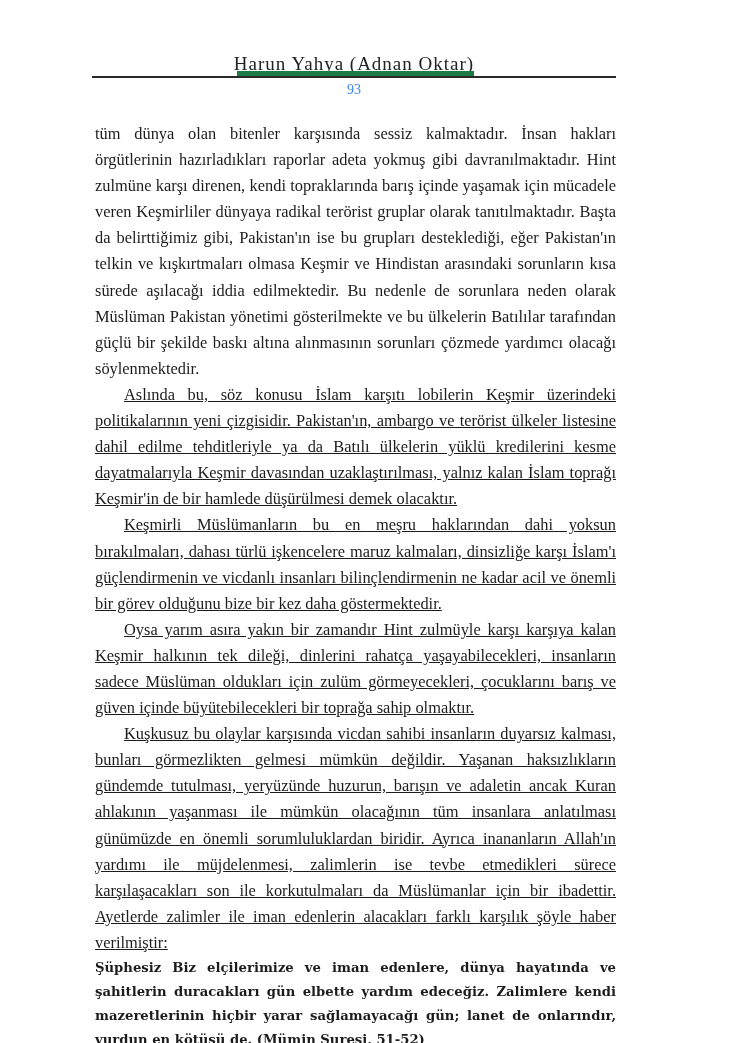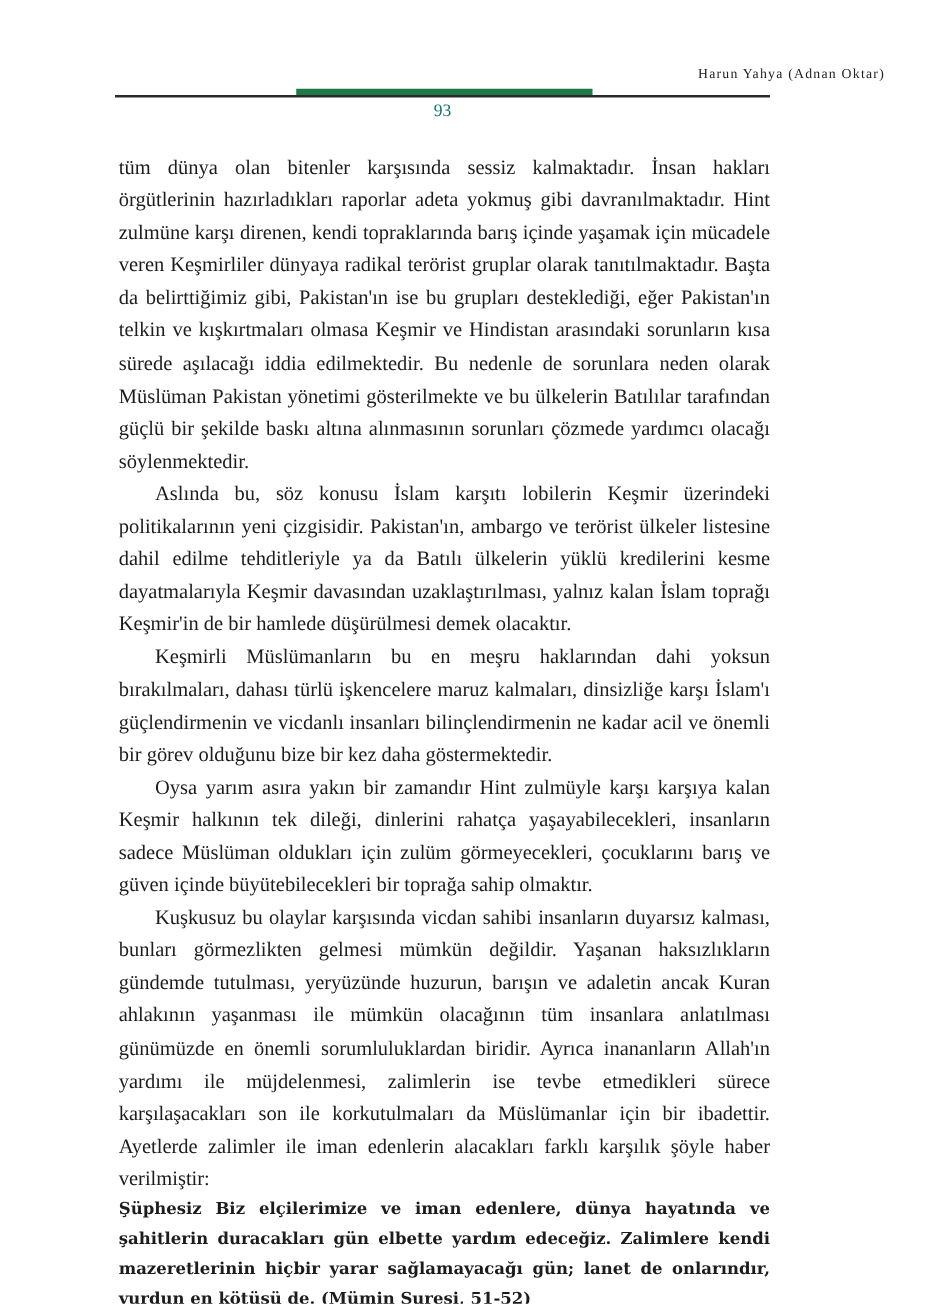--- a/index.html
+++ b/index.html
@@ -20,23 +20,23 @@
       left: 0;
       top: 0;
       width: 748px;
       height: 110px;
     }
     .header-title {
       position: absolute;
       top: 53px;
       left: 0;
       width: 708px;
-      text-align: right;
+      text-align: center;
       font-family: "Liberation Serif", serif;
-      font-size: 11px;
+      font-size: 19px;
       letter-spacing: 1px;
       color: #222;
     }
     .header-green-bar {
       position: absolute;
       top: 71px;
       left: 237px;
       width: 237px;
       height: 5px;
       background: #1e7a45;
@@ -50,39 +50,40 @@
       background: #2a2a2a;
     }
     .page-number {
       position: absolute;
       top: 82px;
       left: 0;
       width: 708px;
       text-align: center;
       font-family: "Liberation Serif", serif;
       font-size: 14px;
-      color: #0f766e;
+      color: #3b82f6;
     }
     .body-text {
       position: absolute;
       top: 121px;
       left: 95px;
       width: 521px;
       font-family: "Liberation Serif", serif;
       font-size: 16.4px;
       line-height: 26.1px;
       text-align: justify;
       color: #1c1c1c;
     }
     .body-text p {
       margin: 0;
       text-indent: 0;
     }
     .body-text p.indent {
       text-indent: 29px;
+      text-decoration: underline;
     }
     .quote {
       margin: 2px 0 0 28px;
       font-family: "DejaVu Serif", serif;
       font-weight: bold;
       font-size: 13.2px;
       line-height: 24px;
       text-align: justify;
       color: #1c1c1c;
     }

